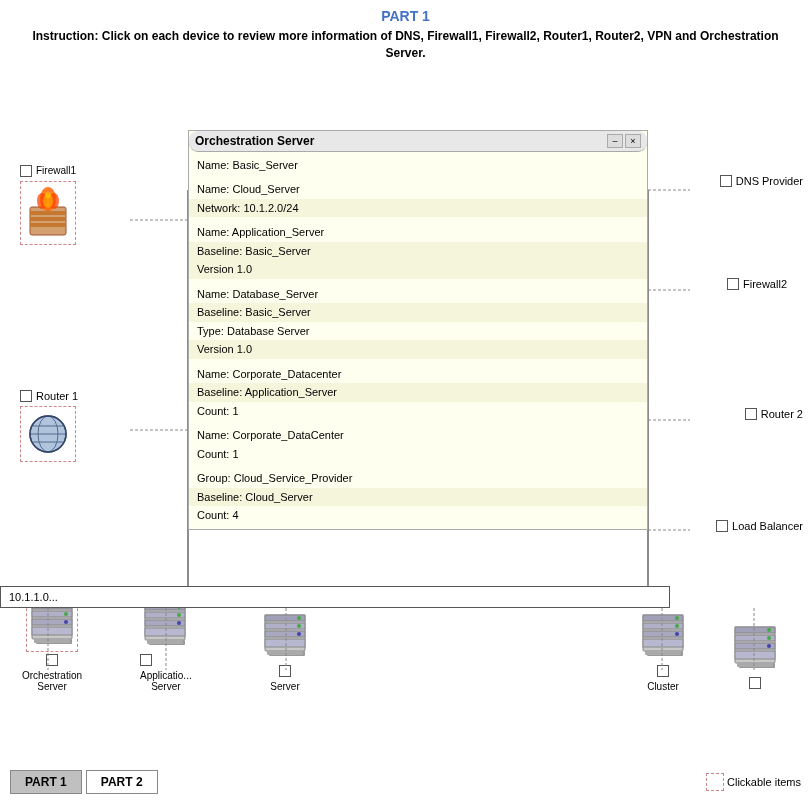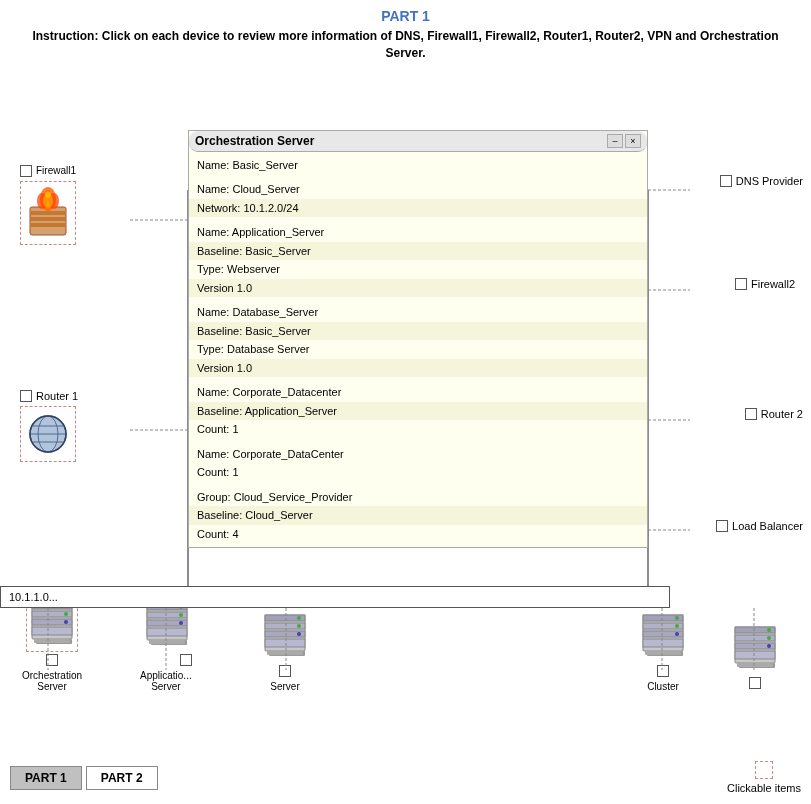--- a/index.html
+++ b/index.html
@@ -134,21 +134,20 @@
       background: #c0c0c0;
     }
     .tab-inactive {
       background: #fff;
     }
     .clickable-legend {
       margin-left: auto;
       display: flex;
       align-items: center;
       gap: 3px;
-      flex-direction: column;
     }
     .clickable-box {
       width: 18px;
       height: 18px;
       border: 1.5px dashed #c88;
     }
 
     
     .firewall-icon-wrap {
       width: 56px;
@@ -296,21 +295,20 @@
 
       <div class="popup-row">Name: Basic_Server</div>
       <div class="popup-separator"></div>
 
       <div class="popup-row">Name: Cloud_Server</div>
       <div class="popup-row" style="background:#f5f5dc;">Network: 10.1.2.0/24</div>
       <div class="popup-separator"></div>
 
       <div class="popup-row">Name: Application_Server</div>
       <div class="popup-row" style="background:#f5f5dc;">Baseline: Basic_Server</div>
-      <div class="popup-row">Type: Webserver</div>
       <div class="popup-row" style="background:#f5f5dc;">Version 1.0</div>
       <div class="popup-separator"></div>
 
       <div class="popup-row">Name: Database_Server</div>
       <div class="popup-row" style="background:#f5f5dc;">Baseline: Basic_Server</div>
       <div class="popup-row">Type: Database Server</div>
       <div class="popup-row" style="background:#f5f5dc;">Version 1.0</div>
       <div class="popup-separator"></div>
 
       <div class="popup-row">Name: Corporate_Datacenter</div>
@@ -326,21 +324,21 @@
       <div class="popup-row" style="background:#f5f5dc;">Baseline: Cloud_Server</div>
       <div class="popup-row">Count: 4</div>
     </div>
   </div>
 
   <div style="position:absolute; right:8px; top:105px; display:flex; align-items:center; gap:4px;">
     <span class="device-checkbox"></span>
     <span style="font-size:11px;">DNS Provider</span>
   </div>
 
-  <div style="position:absolute; right:16px; top:208px; display:flex; align-items:flex-start; gap:4px;">
+  <div style="position:absolute; right:24px; top:208px; display:flex; align-items:flex-start; gap:4px;">
     <span class="device-checkbox"></span>
     <span style="font-size:11px;">Firewall2</span>
   </div>
 
   <div style="position:absolute; right:8px; top:338px; display:flex; align-items:center; gap:4px;">
     <span class="device-checkbox"></span>
     <span style="font-size:11px;">Router 2</span>
   </div>
 
   <div style="position:absolute; right:8px; top:450px; display:flex; align-items:center; gap:4px;">
@@ -367,21 +365,21 @@
         <rect x="6" y="42" width="36" height="5" rx="1" fill="#999"></rect>
         <rect x="4" y="41" width="36" height="5" rx="1" fill="#aaa"></rect>
       </svg>
     </div>
     <div style="margin-top:2px;">
       <span class="device-checkbox" style="display:inline-block;"></span>
     </div>
     <div style="font-size:10px; text-align:center; margin-top:1px;">Orchestration<br>Server</div>
   </div>
 
-  <div class="bottom-dev-app" style="display:flex;flex-direction:column;align-items:flex-end;">
+  <div class="bottom-dev-app" style="display:flex;flex-direction:column;align-items:flex-start;">
     <div style="padding:3px; display:inline-block;">
       <svg width="44" height="48" viewBox="0 0 44 48">
         <rect x="2" y="6" width="40" height="36" rx="1" fill="#c8c8c8" stroke="#888" stroke-width="1"></rect>
         <rect x="2" y="6" width="40" height="6" fill="#a0a0b8" stroke="#888" stroke-width="1"></rect>
         <rect x="2" y="14" width="40" height="6" fill="#b0b0c8" stroke="#888" stroke-width="1"></rect>
         <rect x="2" y="22" width="40" height="6" fill="#a8a8c0" stroke="#888" stroke-width="1"></rect>
         <rect x="2" y="30" width="40" height="8" fill="#b8b8d0" stroke="#888" stroke-width="1"></rect>
         <circle cx="36" cy="9" r="2" fill="#44aa44"></circle>
         <circle cx="36" cy="17" r="2" fill="#44aa44"></circle>
         <circle cx="36" cy="25" r="2" fill="#4444aa"></circle>

